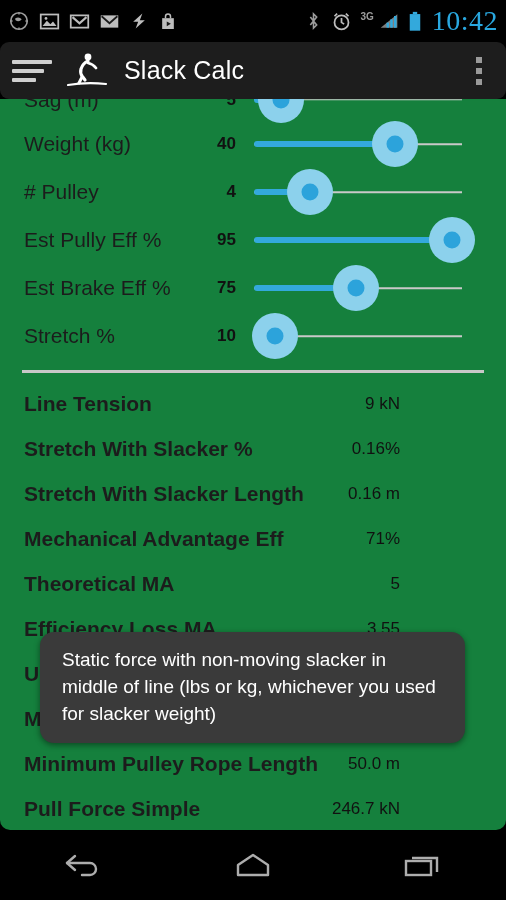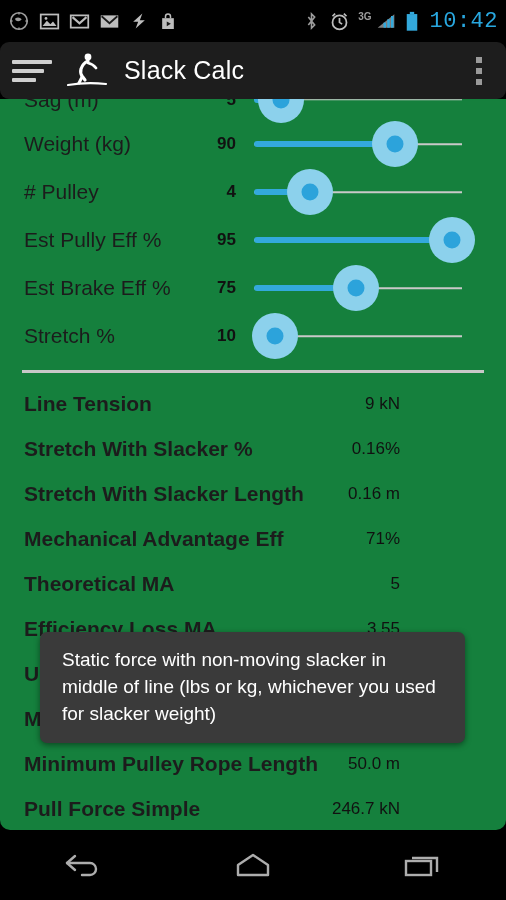--- a/index.html
+++ b/index.html
@@ -14,22 +14,22 @@
   
   .statusbar {
     position:absolute; top:0; left:0; width:506px; height:42px;
     background:#000; display:flex; align-items:center;
     padding:0 8px;
   }
   .sb-left { display:flex; align-items:center; gap:9px; }
   .sb-right { display:flex; align-items:center; gap:8px; margin-left:auto; }
   .sb-icon { display:block; }
   .sb-time {
-    color:#29A8E0; font-size:22px; letter-spacing:0.5px;
-    font-family:Liberation Mono, monospace; padding-left:2px;
+    color:#29A8E0; font-size:28px; letter-spacing:0.5px;
+    font-family:Liberation Serif, serif; padding-left:2px;
   }
   .sb-3g { color:#9d9d9d; font-size:10px; font-weight:bold; margin-right:-4px; position:relative; top:-5px; }
 
   
   .actionbar {
     position:absolute; top:42px; left:0; width:506px; height:57px;
     background:#1d1d1d; display:flex; align-items:center;
     border-top-left-radius:9px; border-top-right-radius:9px;border-radius:9px;
   }
   .ab-drawer { margin-left:12px; display:flex; flex-direction:column; gap:5px; }
@@ -100,21 +100,21 @@
   }
   .rs-label { font-size:21px; color:#1c1c1c; white-space:nowrap;font-weight:bold; }
   .rs-value {
     margin-left:auto; font-size:17px; font-weight:normal; color:#111;
     white-space:nowrap; padding-right:82px;
   }
 
   
   .toast {
     position:absolute; left:40px; top:632px; width:425px;
-    background:#3a3a3a; border-radius:7px;
+    background:#3a3a3a; border-radius:14px;
     padding:14px 20px 16px 22px;
     box-shadow:0 2px 6px rgba(0,0,0,0.45);
   }
   .toast-text {
     color:#fff; font-size:19px; line-height:27px;
   }
 
   
   .navbar {
     position:absolute; bottom:0; left:0; width:506px; height:70px;
@@ -208,21 +208,21 @@
           <div class="sl-value">5</div>
           <div class="sl-track-wrap">
             <div class="sl-bg"></div>
             <div class="sl-fill" style="width:13%"></div>
             <div class="sl-halo" style="left:13%"></div>
             <div class="sl-thumb" style="left:13%"></div>
           </div>
         </div>
         <div class="slider-row">
           <div class="sl-label">Weight (kg)</div>
-          <div class="sl-value">90</div>
+          <div class="sl-value">40</div>
           <div class="sl-track-wrap">
             <div class="sl-bg"></div>
             <div class="sl-fill" style="width:68%"></div>
             <div class="sl-halo" style="left:68%"></div>
             <div class="sl-thumb" style="left:68%"></div>
           </div>
         </div>
         <div class="slider-row">
           <div class="sl-label"># Pulley</div>
           <div class="sl-value">4</div>

